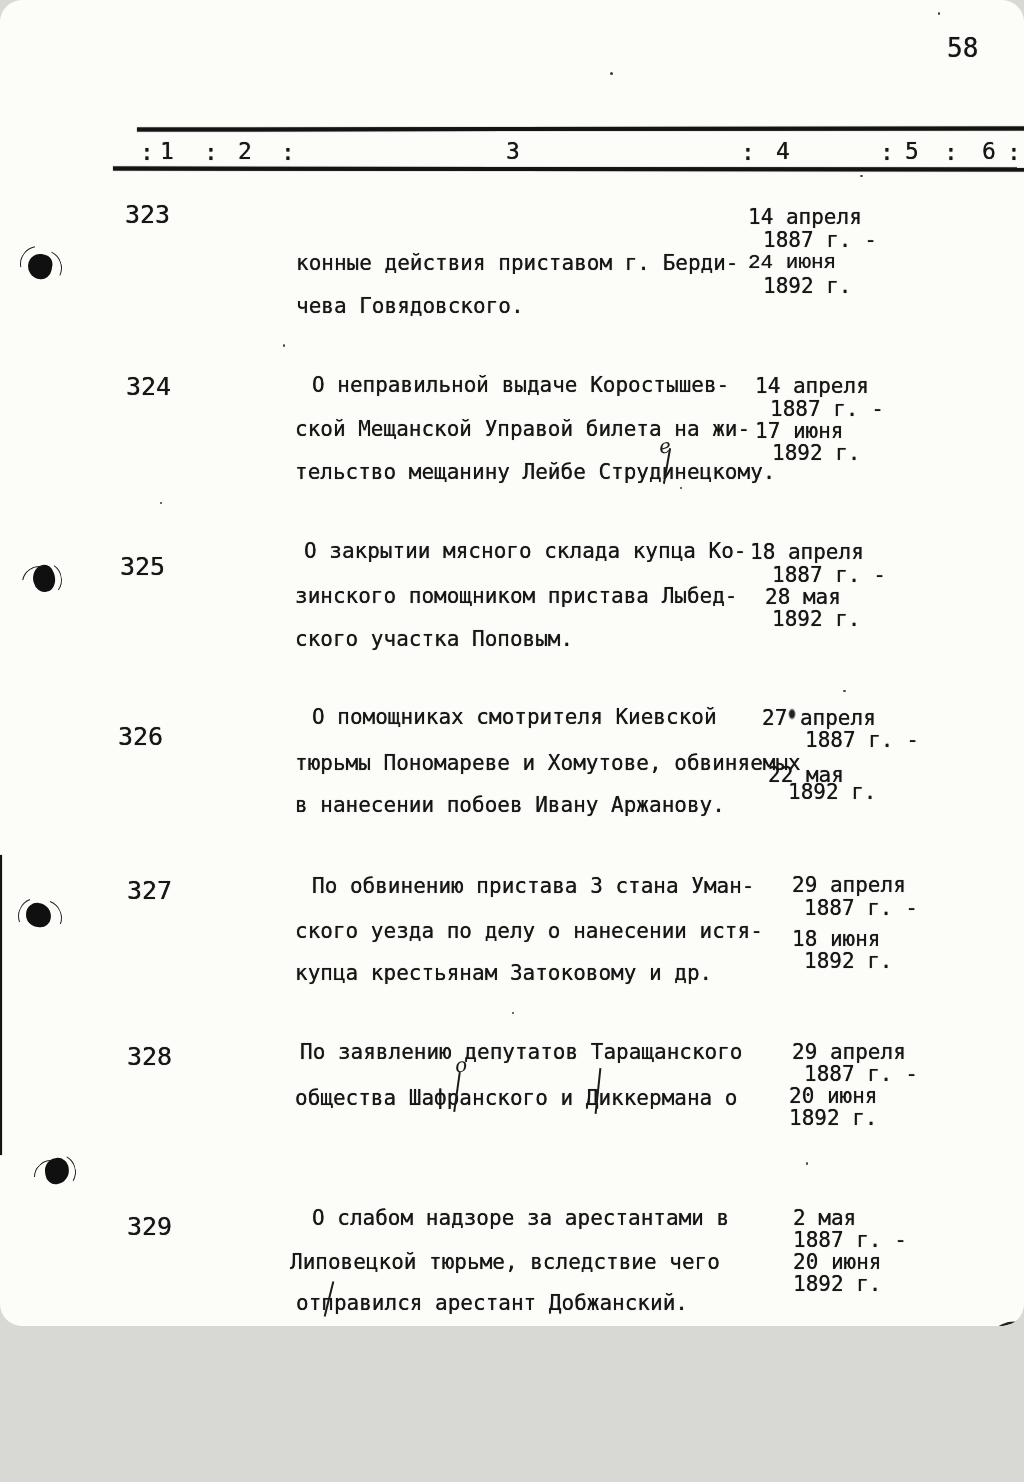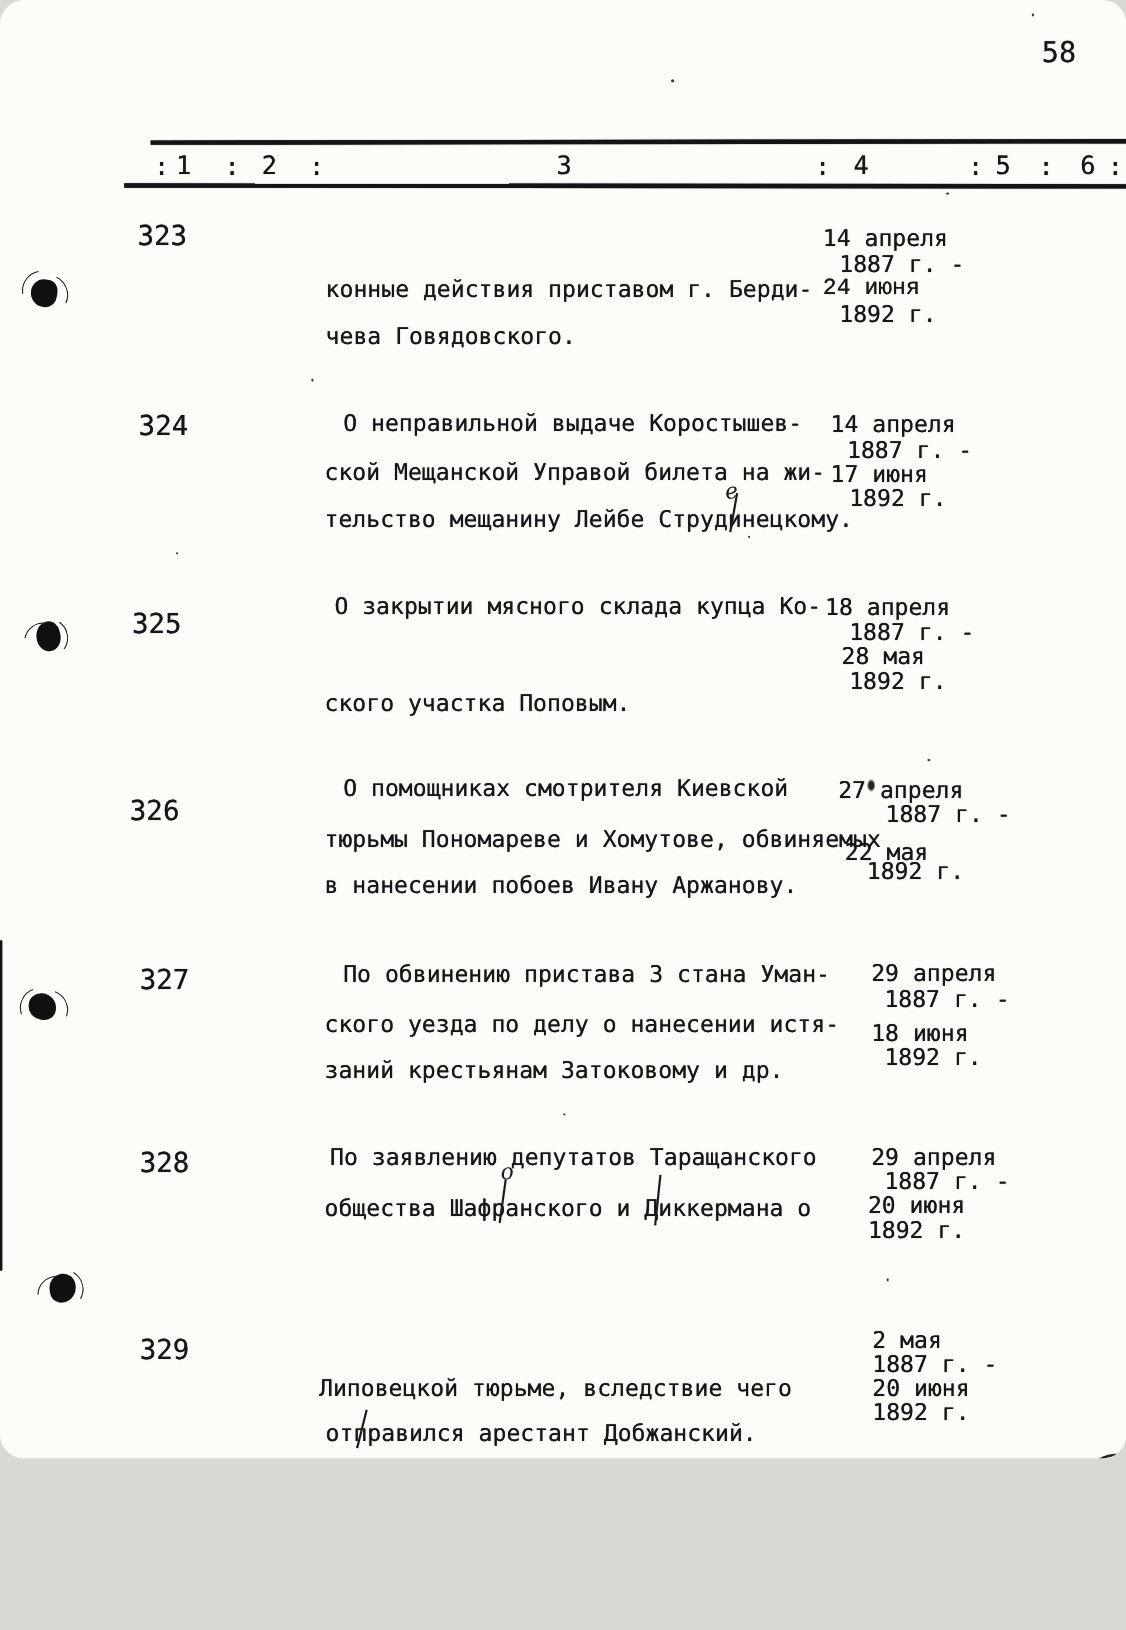--- a/index.html
+++ b/index.html
@@ -61,58 +61,60 @@
   <div class="t body-text" style="left:755px;top:374px;">14 апреля</div>
   <div class="t body-text" style="left:770px;top:397px;">1887 г. -</div>
   <div class="t body-text" style="left:755px;top:419px;">17 июня</div>
   <div class="t body-text" style="left:772px;top:441px;">1892 г.</div>
 
   <div class="hand" style="left:659px;top:434px;font-size:20px;transform:rotate(-8deg);">е</div>
   <div class="slash" style="left:666px;top:448px;height:36px;transform:rotate(10deg);"></div>
 
   <div class="t num" style="left:120px;top:552px;">325</div>
   <div class="t body-text" style="left:304px;top:539px;">О закрытии мясного склада купца Ко-</div>
+  <div class="t body-text" style="left:295px;top:584px;">зинского помощником пристава Лыбед-</div>
   <div class="t body-text" style="left:295px;top:627px;">ского участка Поповым.</div>
   <div class="t body-text" style="left:750px;top:540px;">18 апреля</div>
   <div class="t body-text" style="left:772px;top:563px;">1887 г. -</div>
   <div class="t body-text" style="left:765px;top:585px;">28 мая</div>
   <div class="t body-text" style="left:772px;top:607px;">1892 г.</div>
 
   <div class="t num" style="left:118px;top:722px;">326</div>
   <div class="t body-text" style="left:312px;top:705px;">О помощниках смотрителя Киевской</div>
   <div class="t body-text" style="left:295px;top:751px;">тюрьмы Пономареве и Хомутове, обвиняемых</div>
   <div class="t body-text" style="left:295px;top:793px;">в нанесении побоев Ивану Аржанову.</div>
   <div class="t body-text" style="left:762px;top:706px;">27 апреля</div>
   <div class="t body-text" style="left:805px;top:728px;">1887 г. -</div>
   <div class="t body-text" style="left:768px;top:763px;">22 мая</div>
   <div class="t body-text" style="left:788px;top:780px;">1892 г.</div>
   <div class="smudge" style="left:788px;top:708px;width:8px;height:12px;"></div>
 
   <div class="t num" style="left:127px;top:876px;">327</div>
   <div class="t body-text" style="left:312px;top:874px;">По обвинению пристава 3 стана Уман-</div>
   <div class="t body-text" style="left:295px;top:919px;">ского уезда по делу о нанесении истя-</div>
-  <div class="t body-text" style="left:295px;top:961px;">заний крестьянам Затоковому и др.</div>
+  <div class="t body-text" style="left:295px;top:961px;">купца крестьянам Затоковому и др.</div>
   <div class="t body-text" style="left:792px;top:873px;">29 апреля</div>
   <div class="t body-text" style="left:804px;top:896px;">1887 г. -</div>
   <div class="t body-text" style="left:792px;top:927px;">18 июня</div>
   <div class="t body-text" style="left:804px;top:949px;">1892 г.</div>
 
   <div class="t num" style="left:127px;top:1042px;">328</div>
   <div class="t body-text" style="left:300px;top:1040px;">По заявлению депутатов Таращанского</div>
   <div class="t body-text" style="left:295px;top:1086px;">общества Шафранского и Диккермана о</div>
   <div class="t body-text" style="left:792px;top:1040px;">29 апреля</div>
   <div class="t body-text" style="left:804px;top:1062px;">1887 г. -</div>
   <div class="t body-text" style="left:789px;top:1084px;">20 июня</div>
   <div class="t body-text" style="left:789px;top:1106px;">1892 г.</div>
 
   <div class="hand" style="left:455px;top:1053px;font-size:20px;transform:rotate(-6deg);">о</div>
   <div class="slash" style="left:456px;top:1072px;height:40px;transform:rotate(8deg);"></div>
   <div class="slash" style="left:597px;top:1068px;height:46px;transform:rotate(6deg);"></div>
 
   <div class="t num" style="left:127px;top:1212px;">329</div>
+  <div class="t body-text" style="left:312px;top:1206px;">О слабом надзоре за арестантами в</div>
   <div class="t body-text" style="left:290px;top:1250px;">Липовецкой тюрьме, вследствие чего</div>
   <div class="t body-text" style="left:296px;top:1291px;">отправился арестант Добжанский.</div>
   <div class="t body-text" style="left:793px;top:1206px;">2 мая</div>
   <div class="t body-text" style="left:793px;top:1228px;">1887 г. -</div>
   <div class="t body-text" style="left:793px;top:1250px;">20 июня</div>
   <div class="t body-text" style="left:793px;top:1272px;">1892 г.</div>
   <div class="slash" style="left:328px;top:1281px;height:36px;transform:rotate(14deg);"></div>
 
   <div class="blot" style="left:28px;top:254px;width:24px;height:25px;border-radius:55% 45% 50% 60%;transform:rotate(10deg);"></div>
   <div class="arc" style="left:20px;top:246px;width:34px;height:34px;border-left-color:#222;transform:rotate(35deg);"></div>

